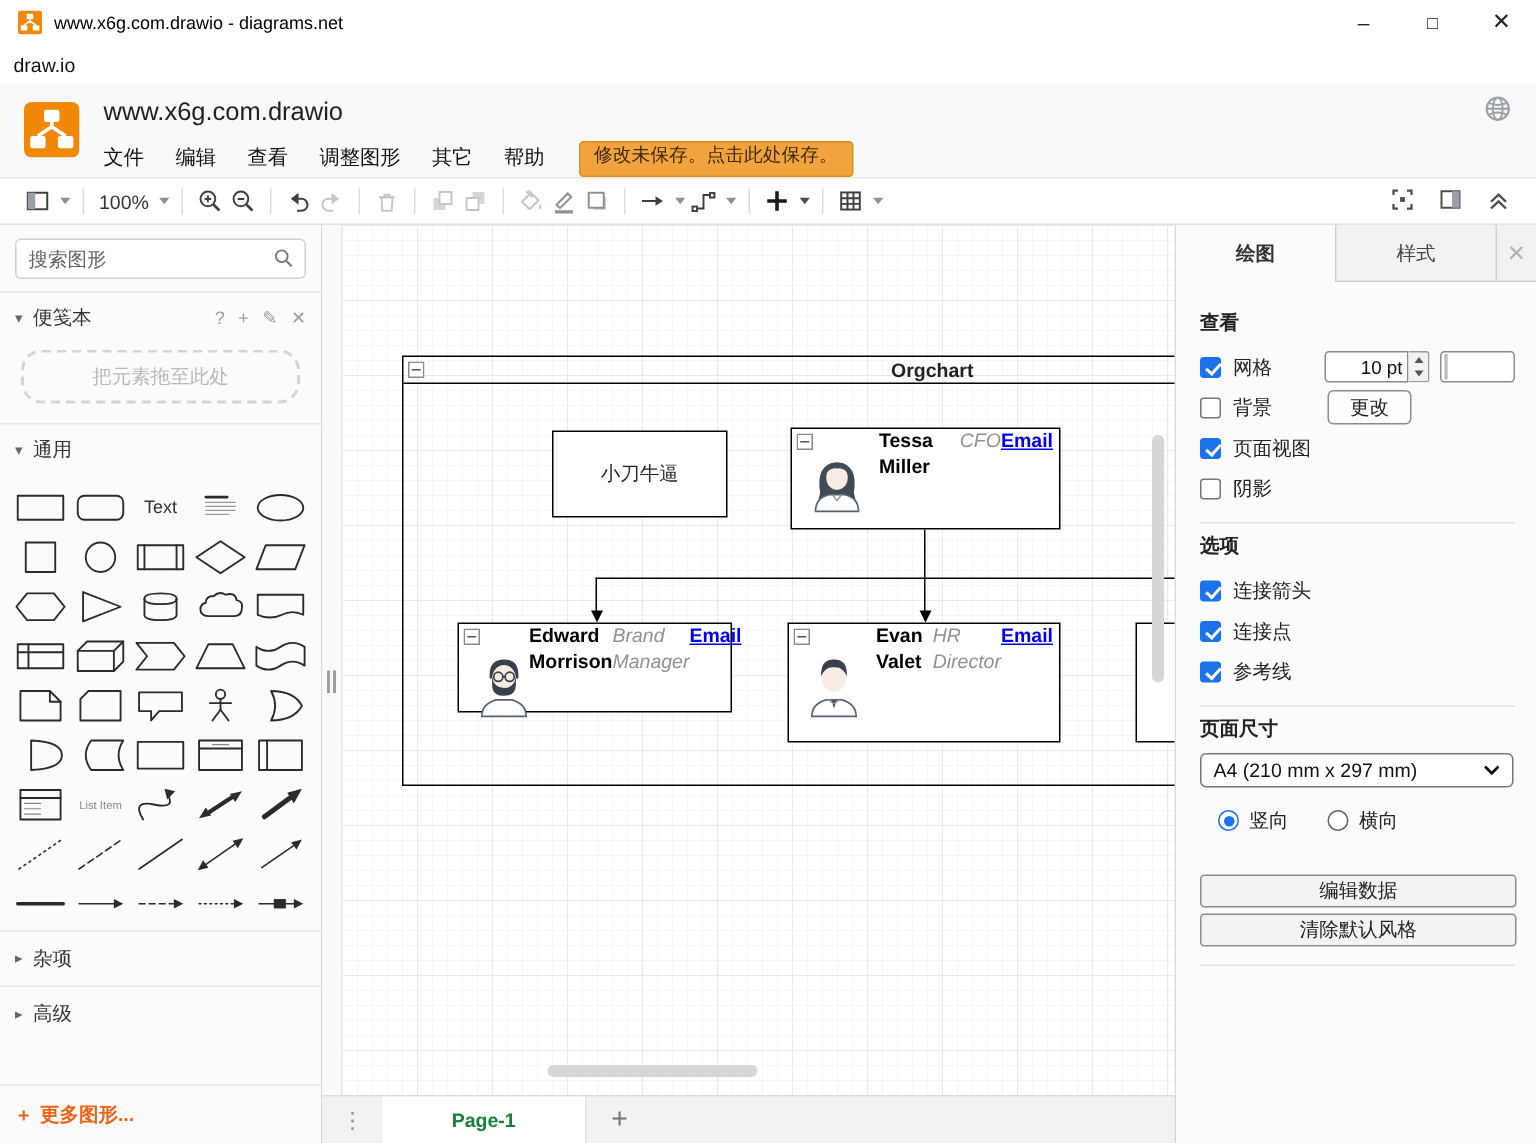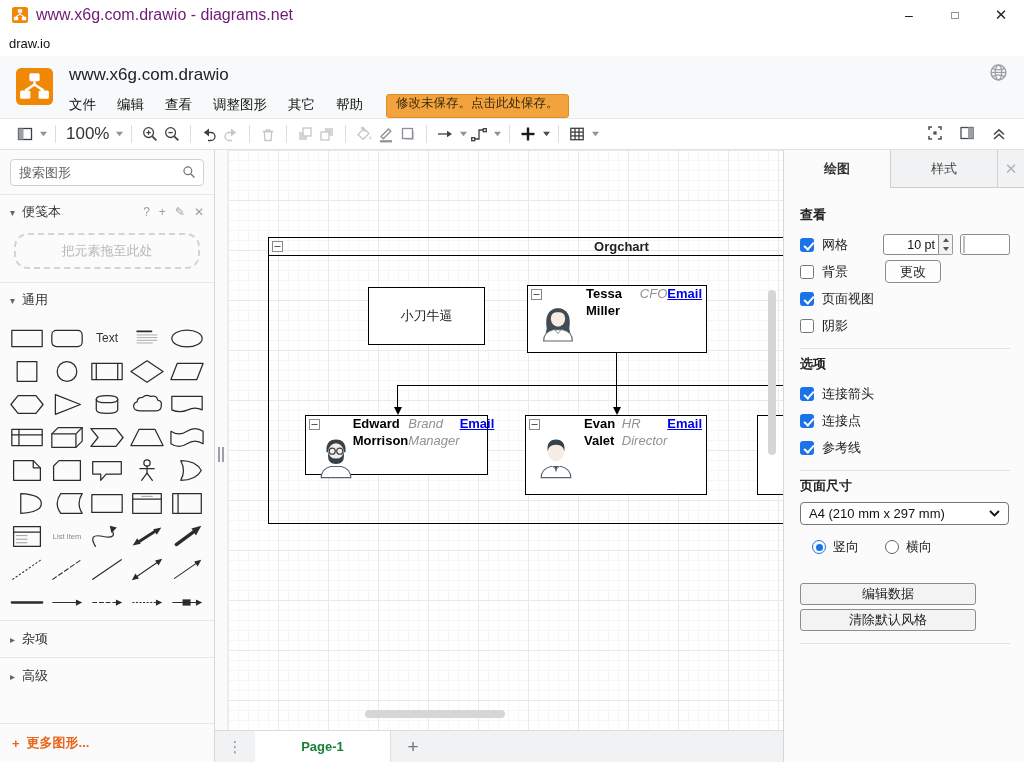--- a/index.html
+++ b/index.html
@@ -2,21 +2,21 @@
 <html><head>
 <meta charset="utf-8">
 <style>
   * { box-sizing: border-box; margin: 0; padding: 0; }
   html,body { width:1024px; height:762px; overflow:hidden; }
   body { font-family:"Liberation Sans","DejaVu Sans",sans-serif; font-size:13px; color:#222; background:#fff; }
 
   
   .titlebar { height:30px; display:flex; align-items:center; padding-left:12px; background:#fff; }
   .titlebar .tb-logo { width:16px; height:16px; margin-right:8px; }
-  .titlebar .tb-title { font-size:16px; color:#701a75; }
+  .titlebar .tb-title { font-size:12px; color:#000000; }
   .win-controls { margin-left:auto; display:flex; height:30px; }
   .win-btn { width:46px; text-align:center; line-height:30px; font-size:14px; color:#222; }
 
   
   .menustrip { height:26px; display:flex; align-items:center; padding-left:9px; background:#fff; font-size:13px; color:#111; }
 
   
   .header { height:62px; background:#f8f9fa; position:relative; display:flex; padding:6px 0 0 16px; }
   .header .logo { width:37px; height:37px; margin-top:6px; }
   .header .head-col { margin-left:16px; display:flex; flex-direction:column; }
@@ -26,21 +26,21 @@
   .save-banner { display:flex; align-items:center; gap:8px; background:#F2A33E; border:1px solid #DF8E1D; border-radius:3px; height:24px; padding:0 9px; font-size:12.5px; color:#3c2b0b; margin-left:2px; margin-top:2px;flex-direction:column;}
   .globe { position:absolute; right:16px; top:7px; color:#9aa0a6; }
 
   
   .toolbar { height:32px; background:#fff; border-top:1px solid #e8e8e8; border-bottom:1px solid #e2e2e2; display:flex; align-items:center; padding:0 10px 0 14px; }
   .t-item { display:flex; align-items:center; justify-content:center; min-width:22px; height:26px; padding:0 2px; color:#55595d; }
   .t-item.dark { color:#3c4043; }
   .t-item.dis { color:#c3c7ca; }
   .t-item.mid { color:#8b9096; }
   .t-sep { width:1px; height:18px; background:#ddd; margin:0 7px; }
-  .zoom-label { font-size:17px; color:#333; padding:0 3px; }
+  .zoom-label { font-size:13px; color:#333; padding:0 3px; }
   .caret { margin-left:3px; color:#8d9298; display:flex; }
   .toolbar-right { margin-left:auto; display:flex; align-items:center; gap:14px; color:#4a4e52; padding-right:6px; }
 
   
   .workspace { display:flex; height:612px; }
 
   
   .sidebar { width:215px; background:#fbfbfb; border-right:1px solid #d8d8d8; display:flex; flex-direction:column; }
   .search-row { padding:9px 10px 8px 10px; position:relative; }
   .search-input { width:100%; height:27px; border:1px solid #d0d0d0; border-radius:4px; background:#fff; padding:0 26px 0 8px; font-size:13px; color:#333; font-family:inherit; }
@@ -125,21 +125,21 @@
   .rp-divider { border-top:1px solid #dfe1e3; margin:9px 0 6px 0; }
   .pagesize-select { margin-top:4px; width:209px; height:23px; border:1px solid #767676; border-radius:4px; background:#fff; display:flex; align-items:center; padding:0 8px; font-size:13px; color:#111;justify-content:flex-end; }
   .sel-chev { margin-left:auto; display:flex; color:#111; }
   .radio-row { display:flex; align-items:center; gap:26px; margin:13px 0 4px 12px; }
   .radio-opt { display:flex; align-items:center; gap:7px; font-size:13px; }
   .radio { width:14px; height:14px; border-radius:50%; position:relative; flex:none; }
   .radio.on { border:1.5px solid #1A73E8; }
   .radio.on::after { content:""; position:absolute; left:2.5px; top:2.5px; width:7px; height:7px; border-radius:50%; background:#1A73E8; }
   .radio.off { border:1.5px solid #5f6368; background:#fff; }
   .rp-buttons { margin-top:27px; }
-  .rp-btn { display:block; width:176px; height:22px; margin-bottom:4px; background:#f3f3f3; border:1px solid #8c8c8c; border-radius:3px; font-size:13px; color:#222; font-family:inherit; }
+  .rp-btn { display:block; width:211px; height:22px; margin-bottom:4px; background:#f3f3f3; border:1px solid #8c8c8c; border-radius:3px; font-size:13px; color:#222; font-family:inherit; }
   svg.ti { width:18px; height:18px; stroke:currentColor; fill:none; stroke-width:1.3; }
   svg.cv { width:9px; height:6px; }
 </style>
 </head>
 <body>
 
 <div class="titlebar">
   <svg class="tb-logo" viewBox="0 0 36 36">
       <rect width="36" height="36" rx="5" fill="#F08705"></rect>
       <rect x="13" y="5" width="10" height="8" rx="1.5" fill="#fff"></rect>

